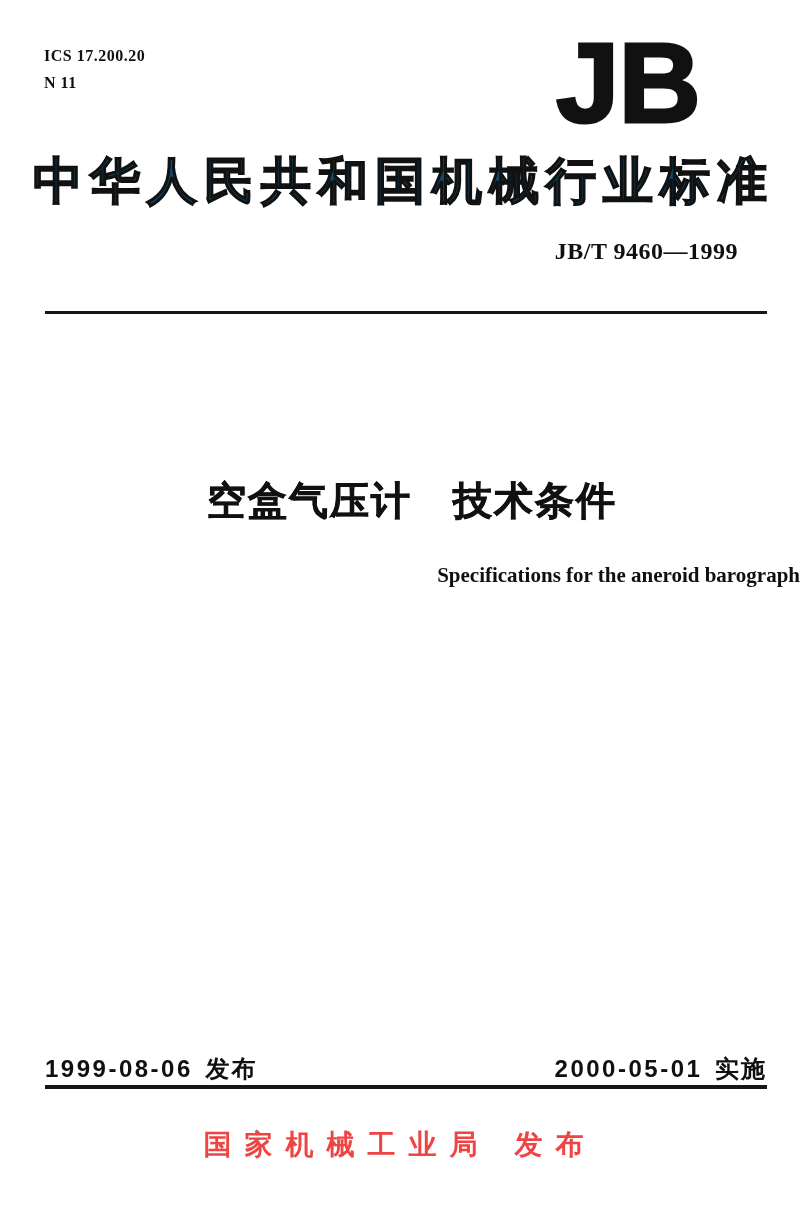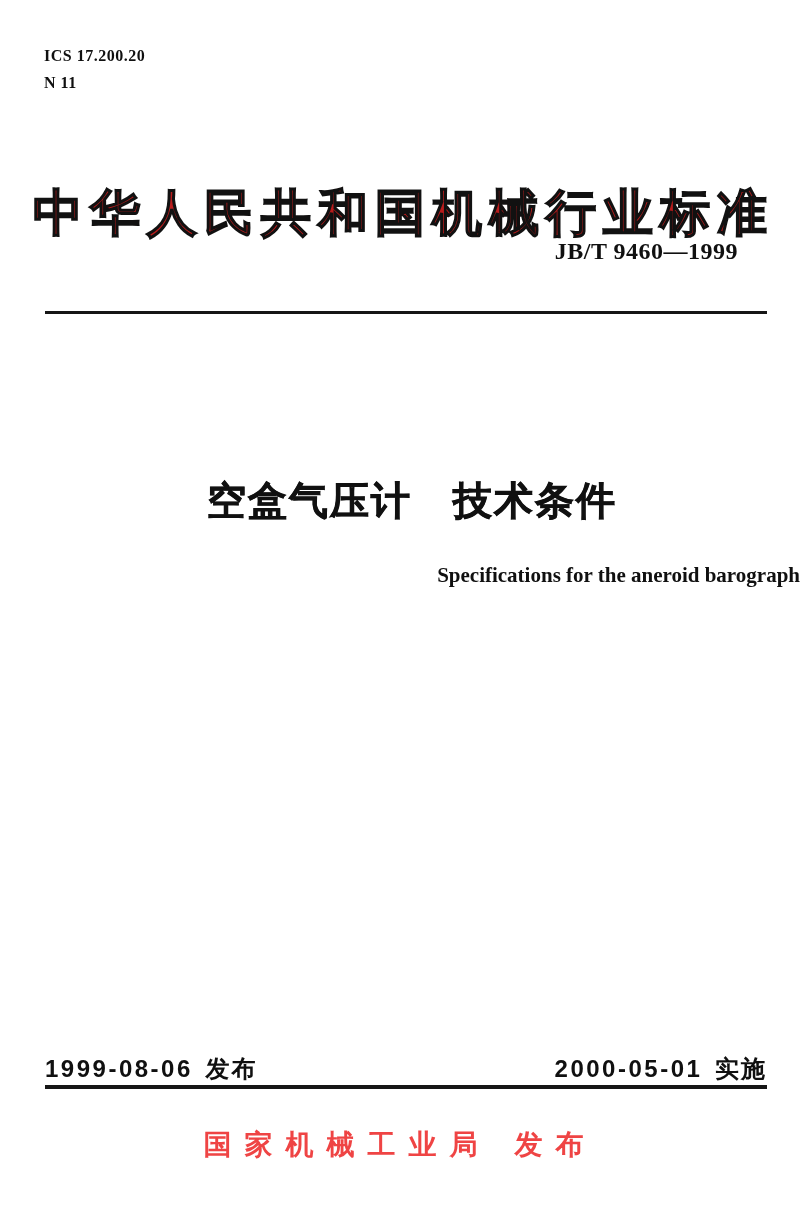--- a/index.html
+++ b/index.html
@@ -47,24 +47,23 @@
     position: absolute;
     left: 0;
     top: 150px;
     width: 100%;
     text-align: center;
     font-weight: 900;
     font-size: 50px;
     line-height: 62px;
     letter-spacing: 7px;
     text-indent: 7px;
-    color: #b91c1c;
+    color: #0c4a6e;
     -webkit-text-stroke: 1.5px #111111;
     white-space: nowrap;
-    margin-top: 32px;
   }
 
   
   .std-number {
     position: absolute;
     right: 62px;
     top: 238px;
     font-family: "Liberation Serif", serif;
     font-weight: 700;
     font-size: 24px;
@@ -157,20 +156,21 @@
 </head>
 <body>
 
 <div class="page">
 
   <div class="ics-block">
     <div>ICS 17.200.20</div>
     <div>N 11</div>
   </div>
 
+  <div class="jb-logo">JB</div>
 
   <div class="std-type">中华人民共和国机械行业标准</div>
 
   <div class="std-number">JB/T 9460—1999</div>
 
   <div class="rule rule-top"></div>
 
   <div class="title-cn">空盒气压计　技术条件</div>
 
   <div class="title-en">Specifications for the aneroid barograph</div>

